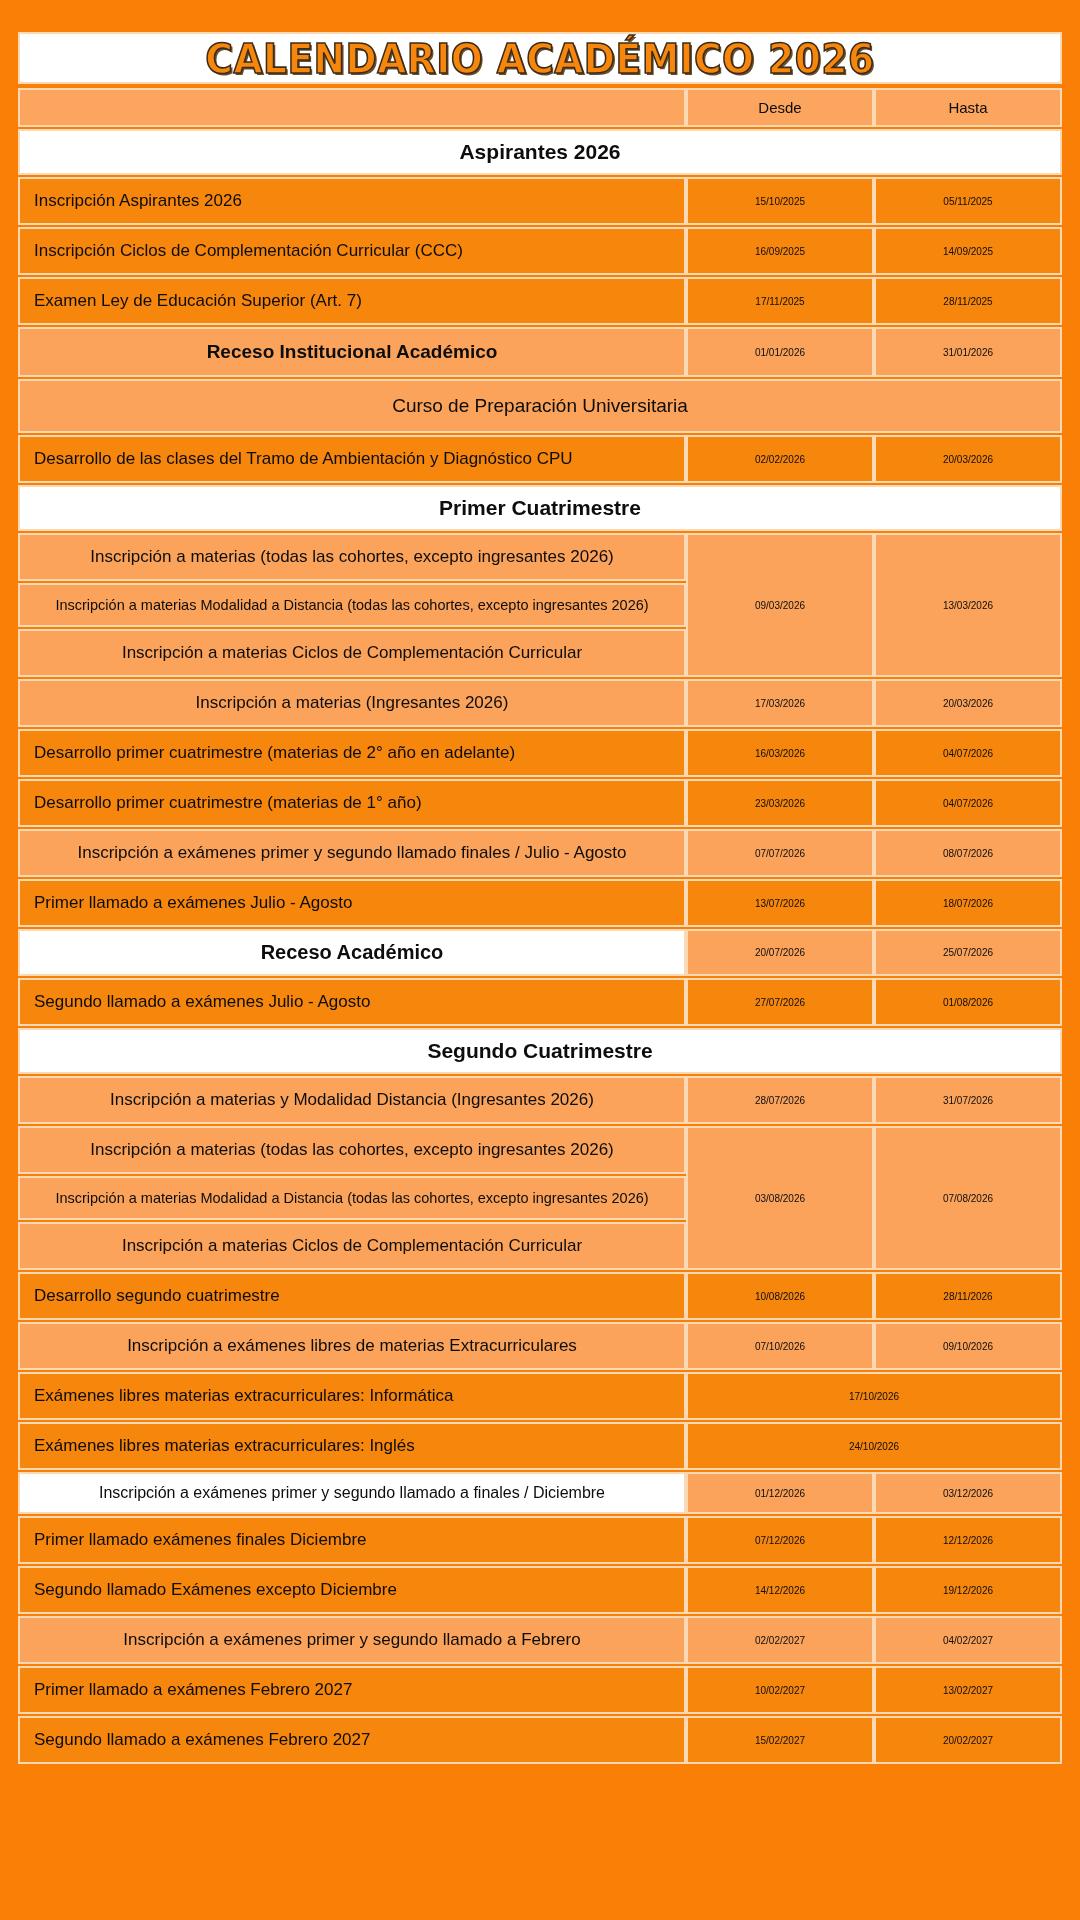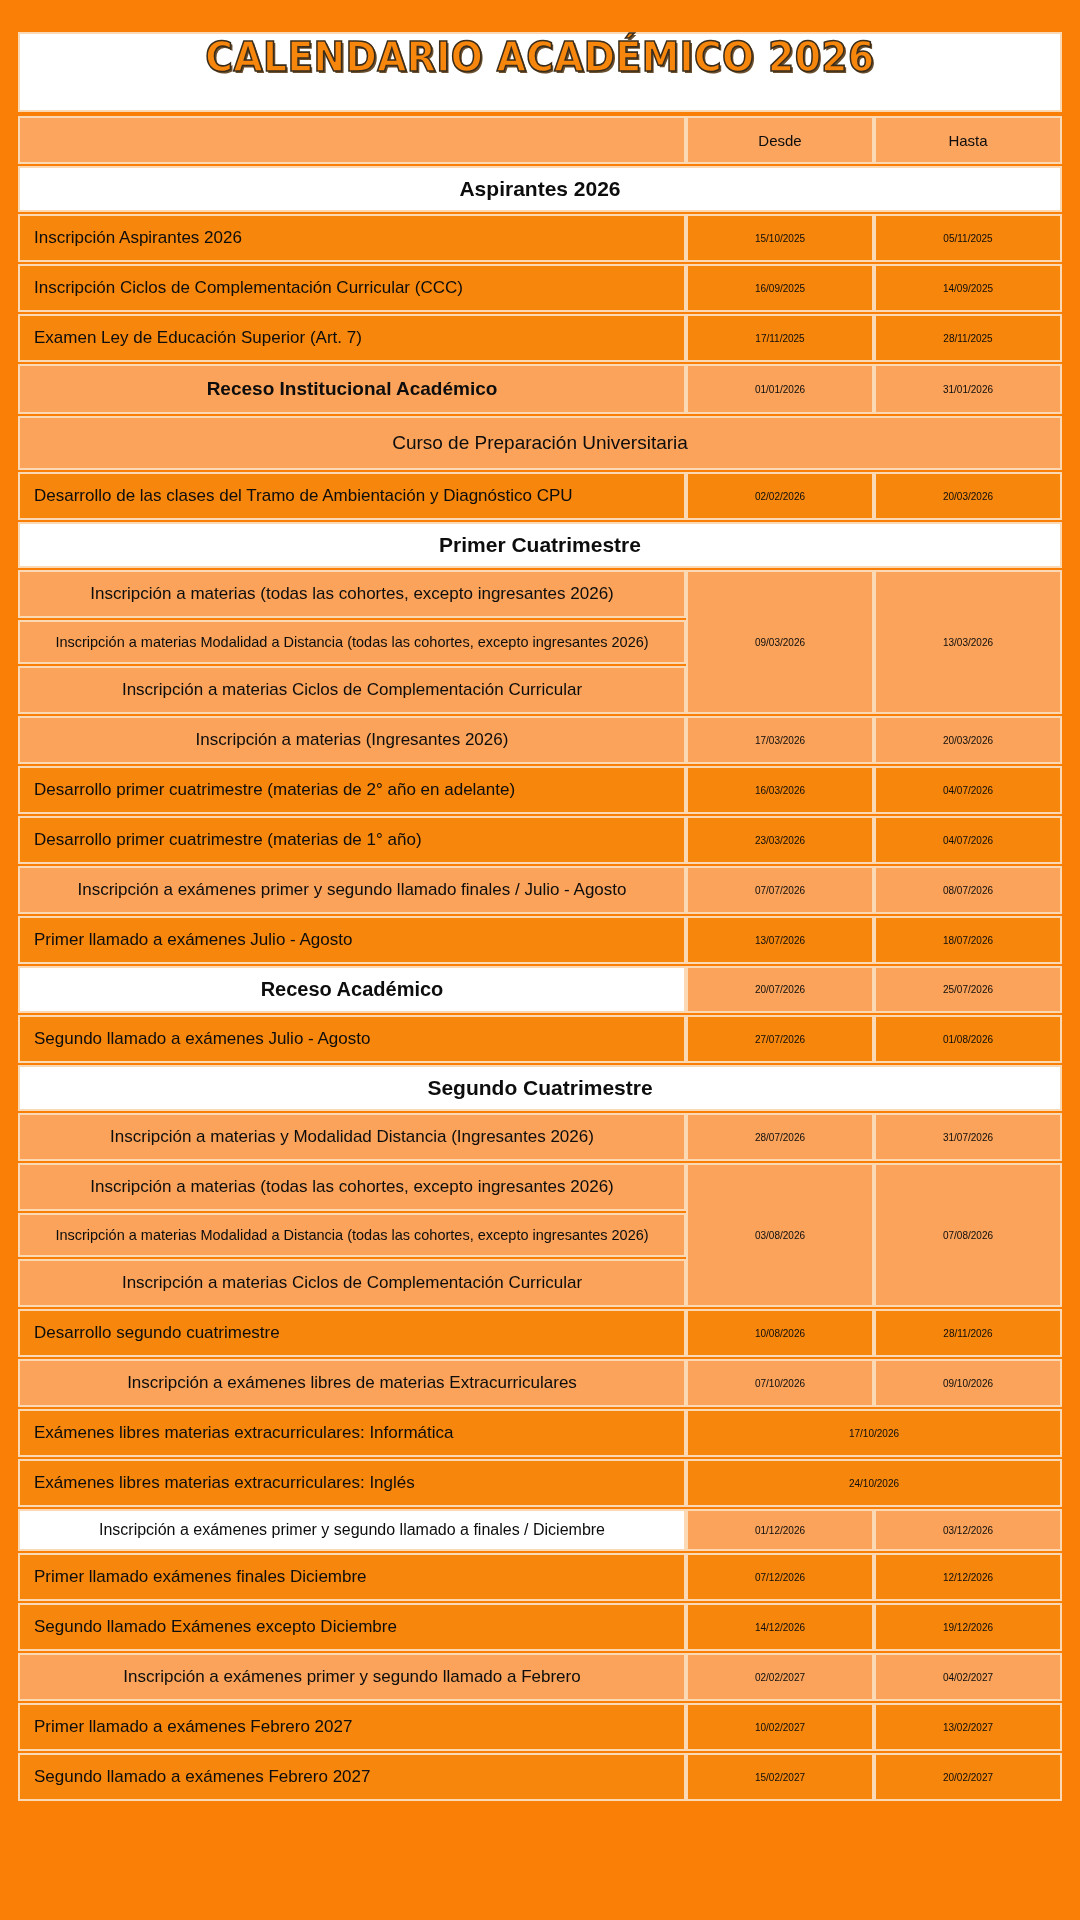--- a/index.html
+++ b/index.html
@@ -16,23 +16,23 @@
     height: 1920px;
     background: #F97F06;
     padding: 32px 18px 0 18px;
     position: relative;
   }
 
   
   .title-banner {
     background: #FFFFFF;
     border: 2px solid #FBD9B4;
-    height: 80px;
+    height: 52px;
     display: flex;
-    align-items: flex-start;
+    align-items: flex-end;
     justify-content: center;
     margin-bottom: 2px;
   }
   .title-text {
     font-family: "DejaVu Sans", sans-serif;
     font-weight: bold;
     font-size: 40px;
     letter-spacing: 0.5px;
     color: #F7860D;
     -webkit-text-stroke: 1.6px #3A2C1A;
@@ -54,21 +54,21 @@
     color: #0d0d0d;
   }
 
   col.c-label { width: 668px; }
   col.c-from  { width: 188px; }
   col.c-to    { width: 188px; }
 
   
   .colhead {
     background: #FBA55E;
-    height: 48px;
+    height: 39px;
     text-align: center;
     font-size: 15px;
     font-weight: normal;
     color: #1a1a1a;
   }
   .colhead.blank { background: #FBA55E; }
 
   
   .section {
     background: #FFFFFF;

